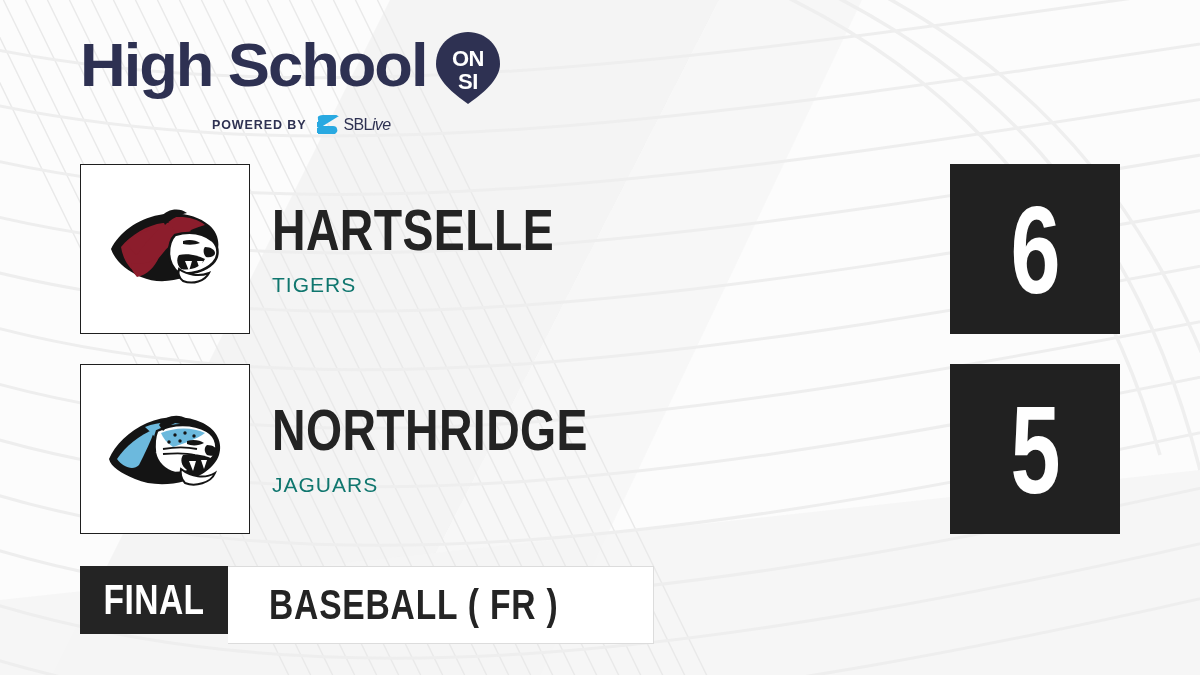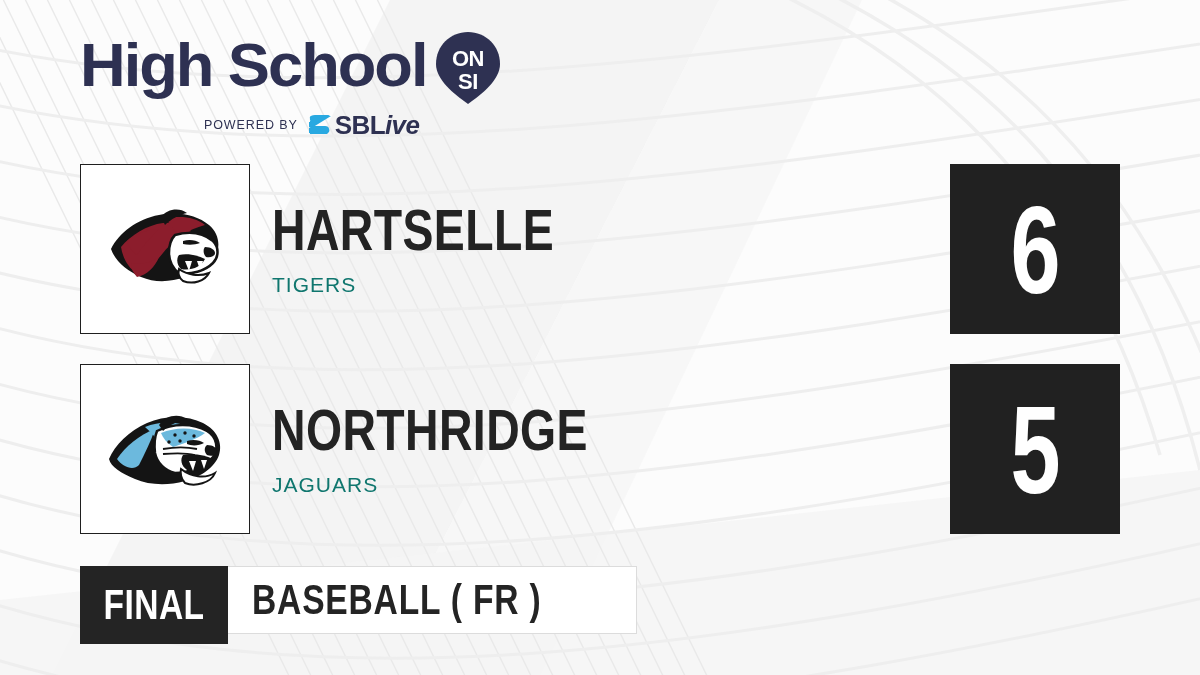--- a/index.html
+++ b/index.html
@@ -30,26 +30,27 @@
     transform:scaleX(1.02);
     transform-origin:left center;
     white-space:nowrap;
   }
   .pin { margin-left:12px; margin-top:-4px; }
   .powered {
     display:flex; align-items:center;
     margin-top:8px; margin-left:124px;
   }
   .powered-label {
-    font-size:12.5px; font-weight:normal; color:#2e3152;
+    font-size:12.5px; font-weight:bold; color:#2e3152;
     letter-spacing:0.9px;
+    margin-left:8px;
   }
   .sbl-mark { margin-left:9px; display:block; }
   .sbl-word {
-    font-size:26px; font-weight:bold; color:#2e3152;
+    font-size:16px; font-weight:normal; color:#2e3152;
     letter-spacing:-0.6px; line-height:22px;
     margin-left:2px;
   }
   .sbl-word .ital { font-style:italic; }
 
   
   .team { position:absolute; left:80px; height:170px; }
   .team.t0 { top:164px; }
   .team.t1 { top:364px; }
   .logo-box {
@@ -83,33 +84,33 @@
   .score-box.s1 { top:364px; }
   .score-val {
     color:#ffffff; font-size:125px; font-weight:bold;
     line-height:125px; letter-spacing:-1px;
     transform:scaleX(0.72); transform-origin:center center;
   }
 
   
   .statusbar { position:absolute; left:80px; top:566px; height:78px; display:flex; }
   .status-final {
-    width:148px; height:78px; background:#242424;
+    width:148px; height:68px; background:#242424;
     display:flex; align-items:center; justify-content:center;
   }
   .status-final span {
     color:#ffffff; font-size:42px; font-weight:bold;
     letter-spacing:0.5px; line-height:42px;
     transform:scaleX(0.80); transform-origin:center center;
   }
   .status-sport {
-    height:68px; background:#ffffff;
+    height:78px; background:#ffffff;
     border:1px solid #dcdcdc; border-left:none;
     display:flex; align-items:center;
-    padding:0 22px 0 24px;
+    padding:0 22px 0 41px;
   }
   .status-sport span {
     color:#242424; font-size:42px; font-weight:bold;
     letter-spacing:1px; line-height:42px;
     transform:scaleX(0.80); transform-origin:left center;
     white-space:nowrap;
   }
 </style>
 </head>
 <body>

